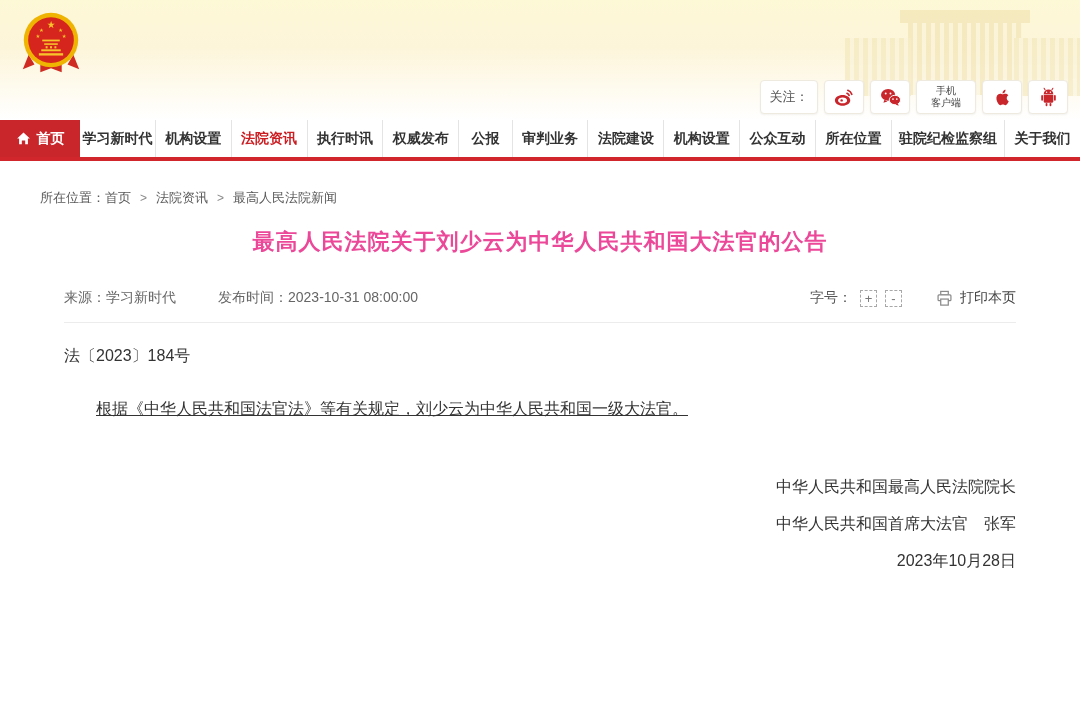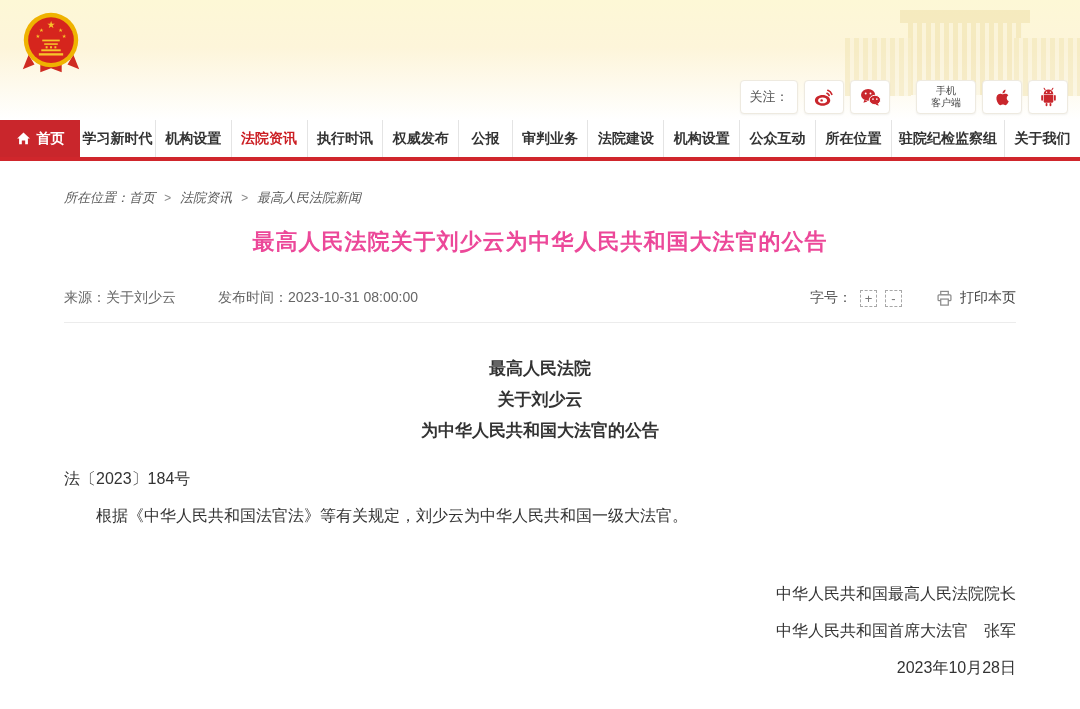--- a/index.html
+++ b/index.html
@@ -27,55 +27,55 @@
   .emblem { width:70px; height:70px; flex:0 0 auto; }
   .brand-text { margin-left:14px; padding-top:12px; }
   .site-title { font-size:29px; font-weight:bold; color:#d6251d; letter-spacing:2px; }
   .site-subtitle { margin-top:9px; font-size:10.5px; font-weight:bold; color:#9b9b9b; letter-spacing:1.7px; }
 
   .social-row { position:absolute; right:12px; bottom:6px; display:flex; gap:6px; align-items:center;padding-left:28px; }
   .chip { background:#fff; border:1px solid #eeeae0; border-radius:4px; height:34px;
     display:flex; align-items:center; justify-content:center; box-shadow:0 1px 2px rgba(0,0,0,.05); }
   .chip-follow { width:58px; color:#555; font-size:13px; }
   .chip-icon { width:40px; cursor:pointer; }
-  .chip-mobile { width:60px; font-size:10px; color:#444; line-height:1.2; text-align:center; cursor:pointer;margin-left:20px; }
+  .chip-mobile { width:60px; font-size:10px; color:#444; line-height:1.2; text-align:center; cursor:pointer; }
 
   
   .nav { height:41px; display:flex; background:#fff; border-bottom:4px solid #d0262c; }
   .nav-item { flex:1; display:flex; align-items:center; justify-content:center;
     font-size:14px; font-weight:bold; color:#333; border-right:1px solid #e4e4e4;
     cursor:pointer; white-space:nowrap; }
   .nav-item:last-child { border-right:none; }
   .nav-home { flex:0 0 80px; background:#c9262c; color:#fff; gap:6px; border-right:none; }
   .nav-active { color:#cb1e23; }
   .nav-narrow { flex:.7; }
   .nav-wide { flex:1.5; }
 
   
-  .breadcrumb { margin:28px 0 0 64px; font-size:13px; color:#595959;font-style:italic; }
+  .breadcrumb { margin:28px 0 0 40px; font-size:13px; color:#595959; }
   .crumb { cursor:pointer; }
   .crumb-sep { margin:0 9px; color:#8a8a8a; font-size:12px; }
 
   
   .content { width:952px; margin:0 auto; }
   .article-title { margin-top:20px; text-align:center; font-size:22px; font-weight:bold; color:#ec4899; letter-spacing:1px; }
 
   .meta-row { margin-top:32px; display:flex; align-items:center;
     font-size:14px; color:#666; padding-bottom:15px; border-bottom:1px solid #ececec; }
   .meta-source { margin-right:42px; }
   .meta-right { margin-left:auto; display:flex; align-items:center; }
   .fs-label { color:#555; }
   .fs-btn { width:17px; height:17px; border:1px dashed #a8a8a8; color:#777; font-size:13px; line-height:1;
     display:flex; align-items:center; justify-content:center; background:#fff; cursor:pointer; margin-left:8px; }
   .print-btn { display:flex; align-items:center; gap:7px; margin-left:34px; color:#444; cursor:pointer;justify-content:center; }
 
   .body-headings { margin-top:30px; text-align:center; }
   .body-line { font-size:17px; font-weight:bold; color:#333; line-height:31px; }
   .doc-number { text-align:left; margin-top:23px; font-size:16px; color:#333; }
-  .paragraph { margin-top:12px; font-size:16px; color:#333; text-indent:2em; line-height:1.8; }
+  .paragraph { margin-top:28px; font-size:16px; color:#333; text-indent:2em; line-height:1.8;text-decoration:underline; }
   .signatures { margin-top:44px; text-align:right; font-size:16px; color:#333; }
   .sig-line { line-height:37px; }
 </style>
 </head>
 <body>
 
 <div class="header">
   <div class="building-wm">
     <div class="bw-roof"></div>
       <div class="bw-main"></div>
@@ -183,42 +183,37 @@
 </div>
 
 <div class="breadcrumb">
   <span>所在位置：</span><span class="crumb">首页</span><span class="crumb-sep">&gt;</span><span class="crumb">法院资讯</span><span class="crumb-sep">&gt;</span><span class="crumb">最高人民法院新闻</span>
 </div>
 
 <div class="content">
   <div class="article-title">最高人民法院关于刘少云为中华人民共和国大法官的公告</div>
 
   <div class="meta-row">
-    <span class="meta-source">来源：关于刘少云</span>
+    <span class="meta-source">来源：学习新时代</span>
     <span>发布时间：2023-10-31 08:00:00</span>
     <span class="meta-right">
       <span class="fs-label">字号：</span>
       <span class="fs-btn">+</span>
       <span class="fs-btn">-</span>
       <span class="print-btn">
         <svg width="17" height="17" viewBox="0 0 18 18">
           <rect x="5" y="1.5" width="8" height="3.6" fill="none" stroke="#8a8a8a" stroke-width="1.3"></rect>
           <rect x="2.2" y="5.1" width="13.6" height="6.2" rx="1" fill="#fff" stroke="#8a8a8a" stroke-width="1.3"></rect>
           <rect x="5" y="9.6" width="8" height="6.4" fill="#fff" stroke="#8a8a8a" stroke-width="1.3"></rect>
         </svg>
         <span>打印本页</span>
       </span>
     </span>
   </div>
 
-  <div class="body-headings">
-    <div class="body-line">最高人民法院</div>
-    <div class="body-line">关于刘少云</div>
-    <div class="body-line">为中华人民共和国大法官的公告</div>
-  </div>
 
   <div class="doc-number">法〔2023〕184号</div>
 
   <div class="paragraph">根据《中华人民共和国法官法》等有关规定，刘少云为中华人民共和国一级大法官。</div>
 
   <div class="signatures">
     <div class="sig-line">中华人民共和国最高人民法院院长</div>
     <div class="sig-line">中华人民共和国首席大法官　张军</div>
     <div class="sig-line">2023年10月28日</div>
   </div>

